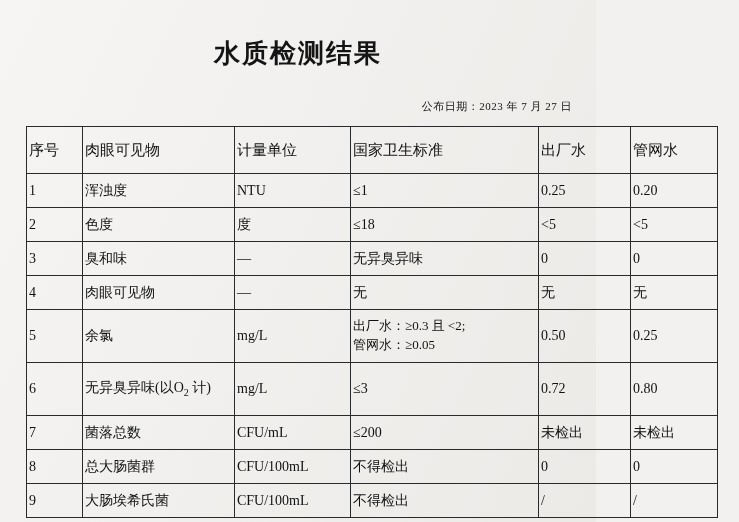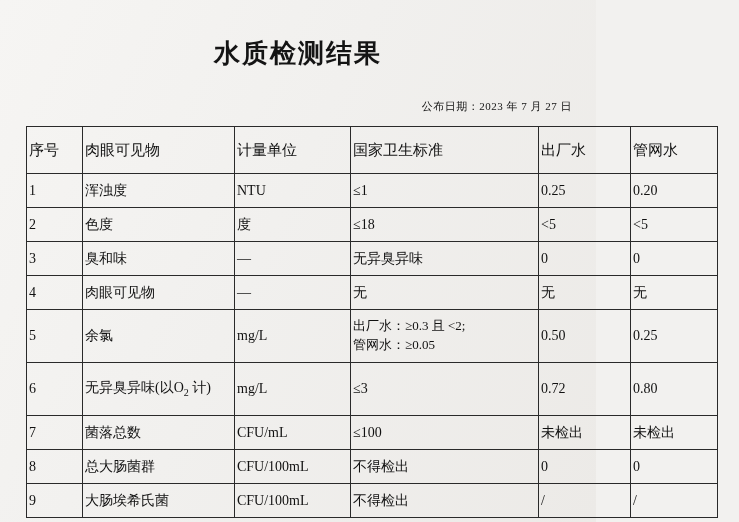--- a/index.html
+++ b/index.html
@@ -162,21 +162,21 @@
           <td class="indicator"><span>无异臭异味(以</span><span>O</span><span class="sub">2</span><span> 计)</span></td>
           <td>mg/L</td>
           <td>≤3</td>
           <td>0.72</td>
           <td>0.80</td>
         </tr>
         <tr class="r-normal">
           <td>7</td>
           <td class="indicator">菌落总数</td>
           <td>CFU/mL</td>
-          <td>≤100</td>
+          <td>≤200</td>
           <td>未检出</td>
           <td>未检出</td>
         </tr>
         <tr class="r-normal">
           <td>8</td>
           <td class="indicator">总大肠菌群</td>
           <td>CFU/100mL</td>
           <td>不得检出</td>
           <td>0</td>
           <td>0</td>

